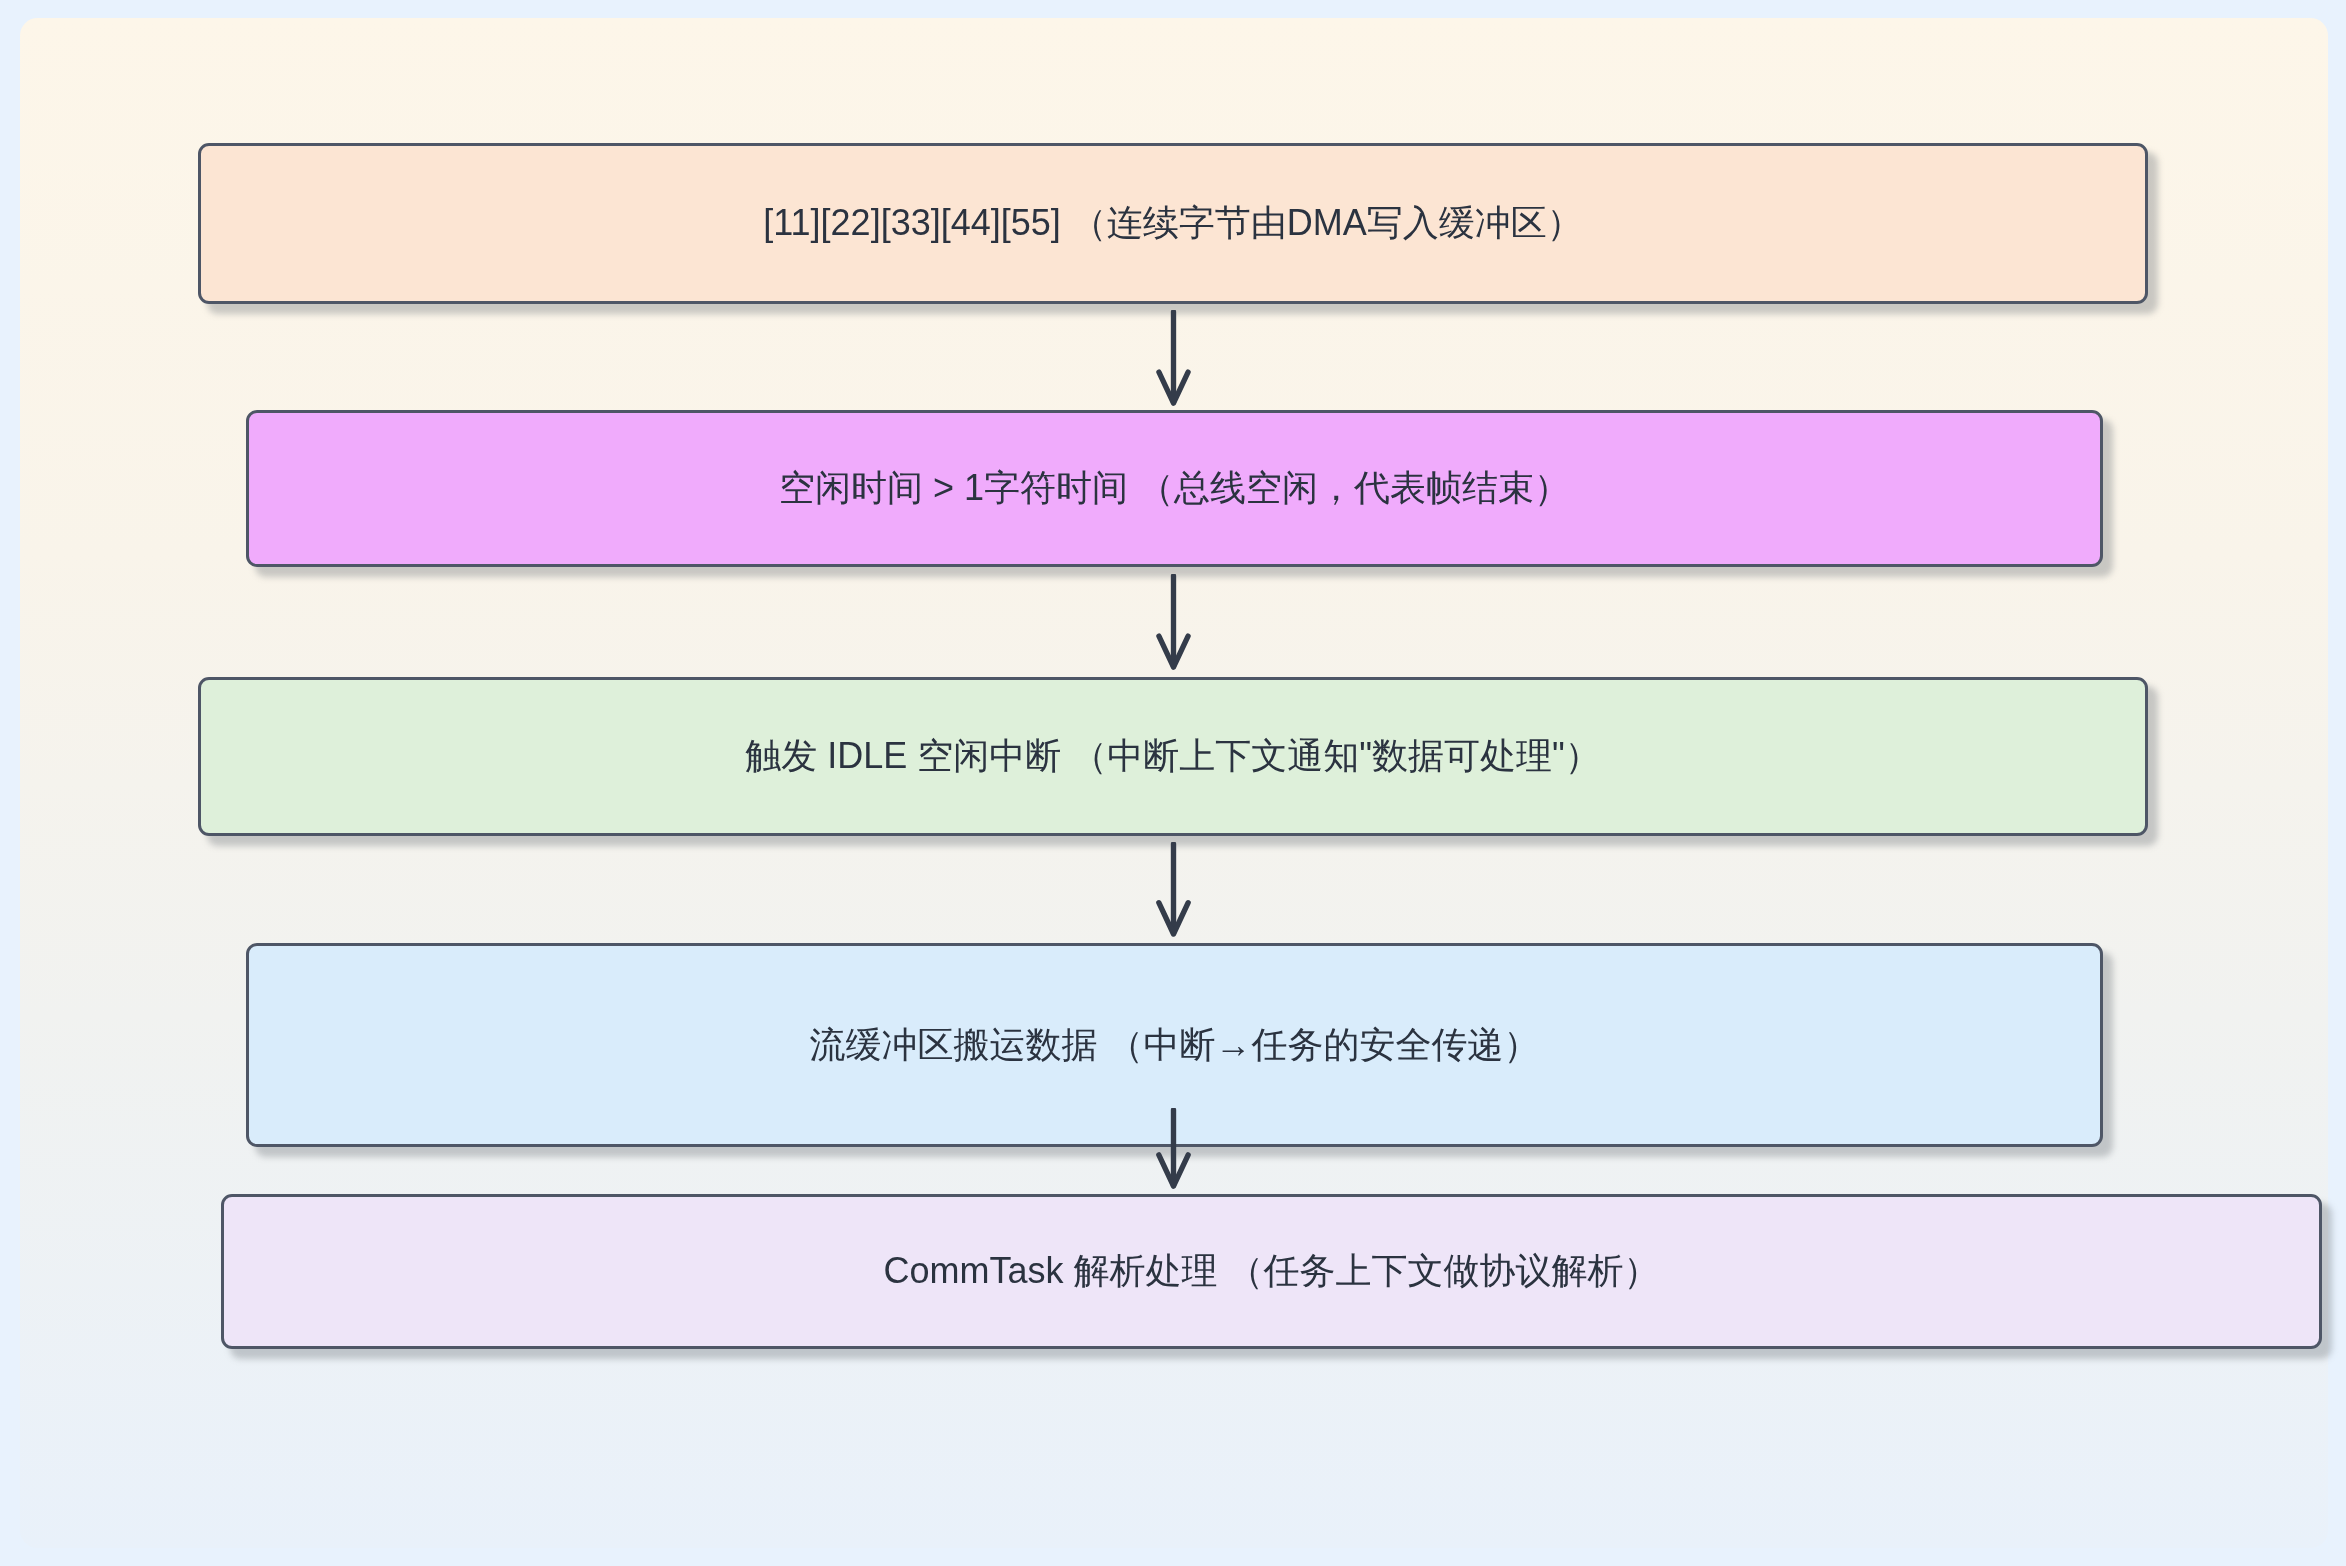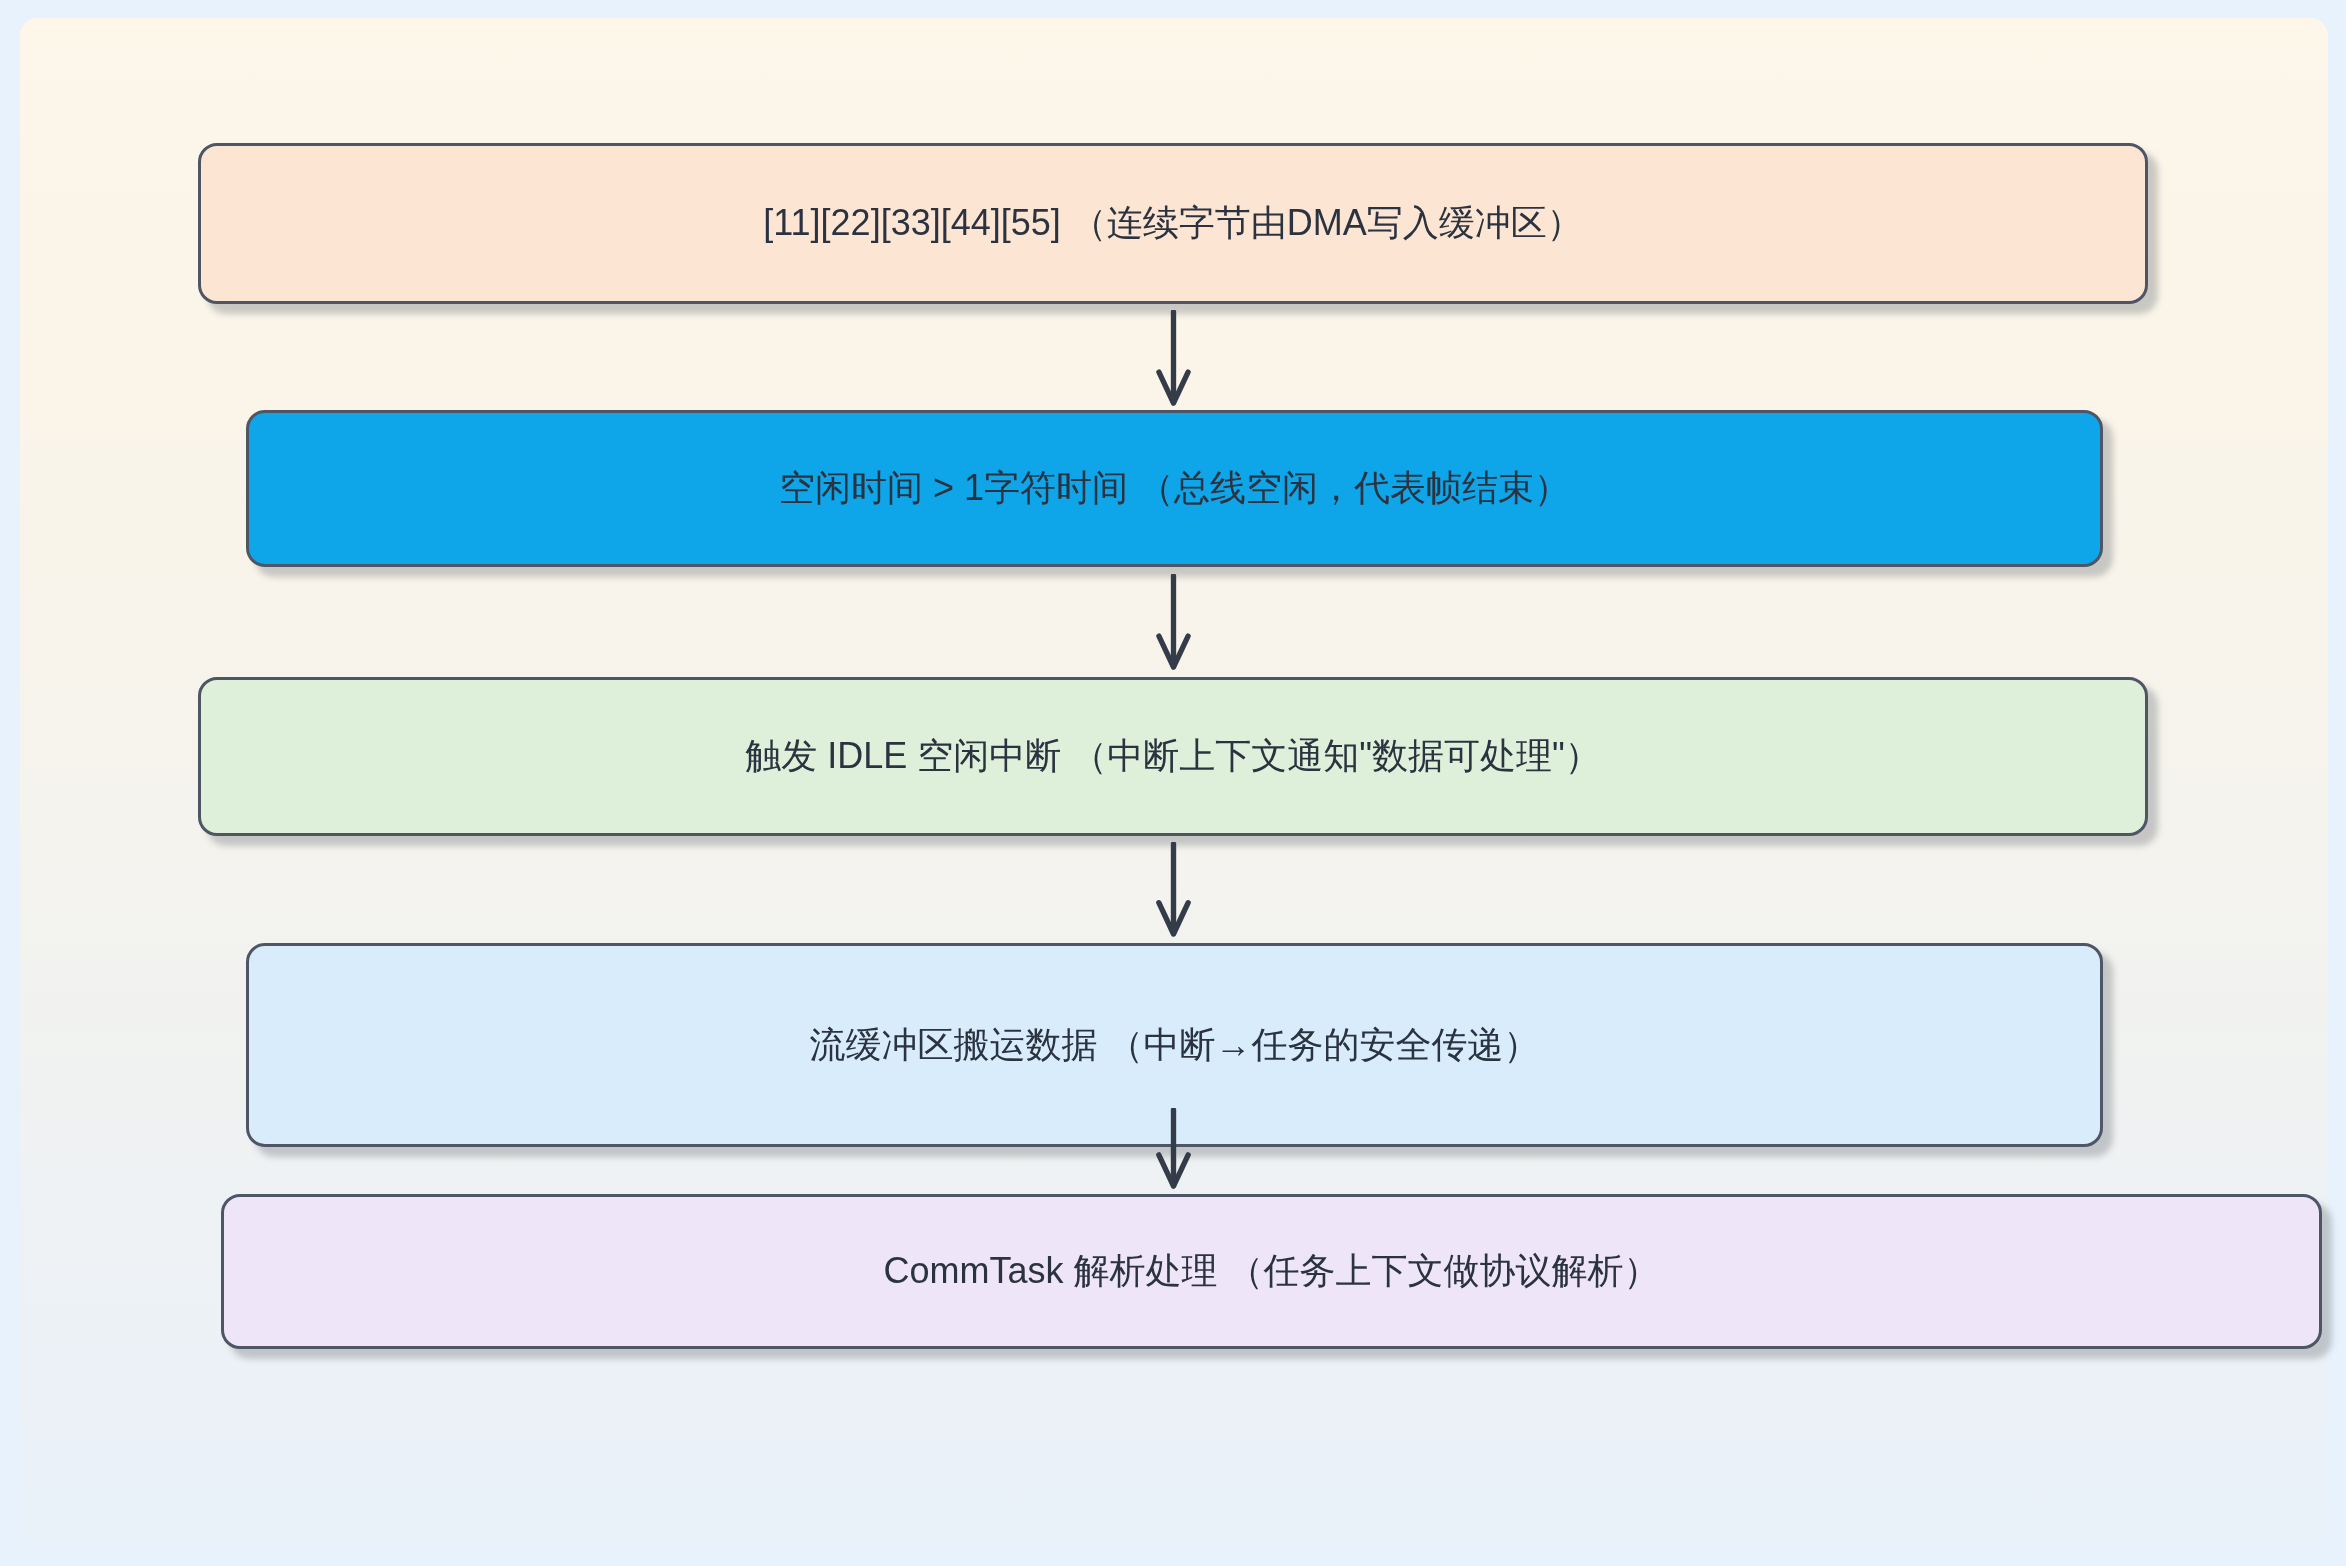--- a/index.html
+++ b/index.html
@@ -17,21 +17,21 @@
     background: linear-gradient(180deg,
       var(--panel-top, #fdf6e9) 0%,
       #f9f4ea 35%,
       #f1f2f0 65%,
       var(--panel-bottom, #e9f1fa) 100%);
   }
   .node {
     position: absolute;
     box-sizing: border-box;
     border: 3.9px solid var(--node-border, #4e5666);
-    border-radius: 19px;
+    border-radius: 11px;
     display: flex;
     align-items: center;
     justify-content: center;
     text-align: right;
     color: var(--node-text, #2b3340);
     font-size: 36px;
     line-height: 1.3;
     box-shadow: 9.8px 9.8px 6.8px rgba(110, 114, 120, 0.35);
   }
   .arrow {
@@ -66,21 +66,21 @@
   <span>[11][22][33][44][55] （连续字节由DMA写入缓冲区）</span>
 </div>
 
 <div class="arrow" id="arrow-0">
   <svg width="43" height="99" viewBox="0 0 44 102">
     <line x1="22" y1="2" x2="22" y2="95"></line>
     <polyline points="7,64 22,96 37,64"></polyline>
   </svg>
 </div>
 
-<div class="node" id="node-1" style="background: #0ea5e9;">
+<div class="node" id="node-1" style="background: #f0abfc;">
   <span>空闲时间 &gt; 1字符时间 （总线空闲，代表帧结束）</span>
 </div>
 
 <div class="arrow" id="arrow-1">
   <svg width="43" height="99" viewBox="0 0 44 102">
     <line x1="22" y1="2" x2="22" y2="95"></line>
     <polyline points="7,64 22,96 37,64"></polyline>
   </svg>
 </div>
 

